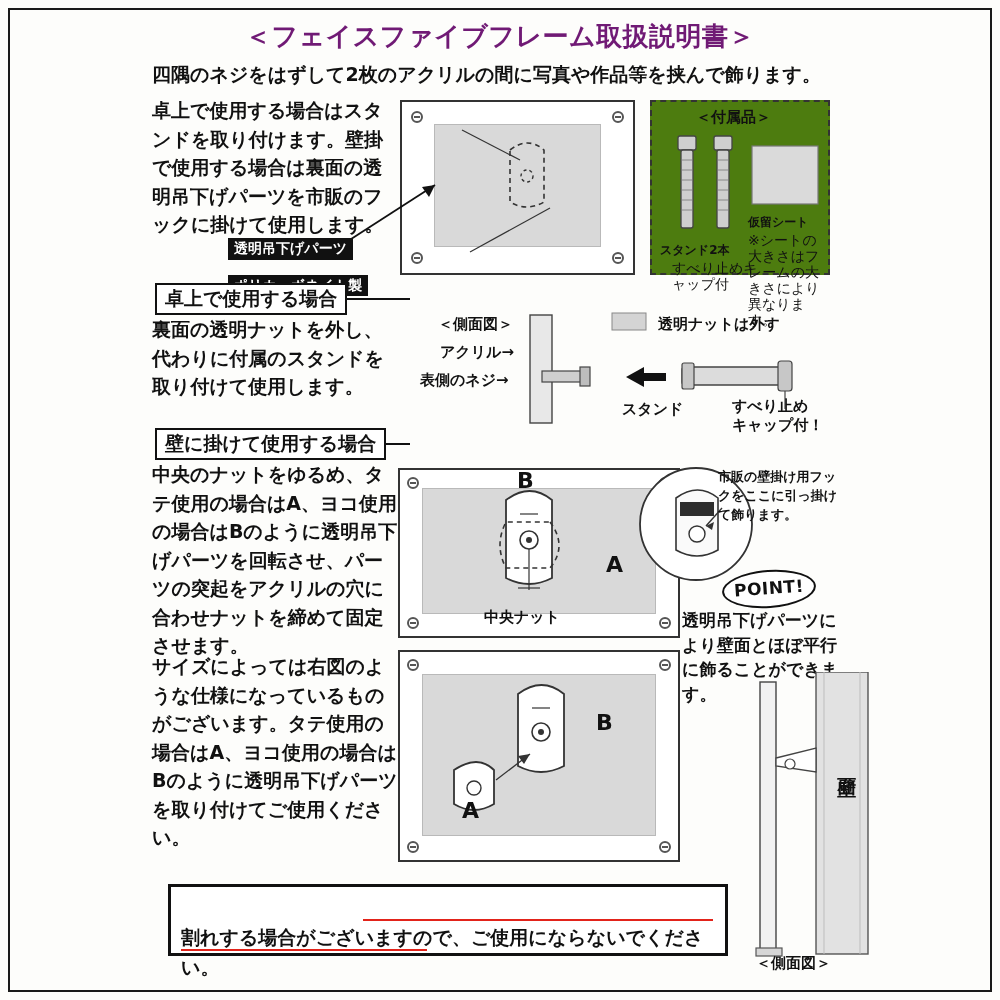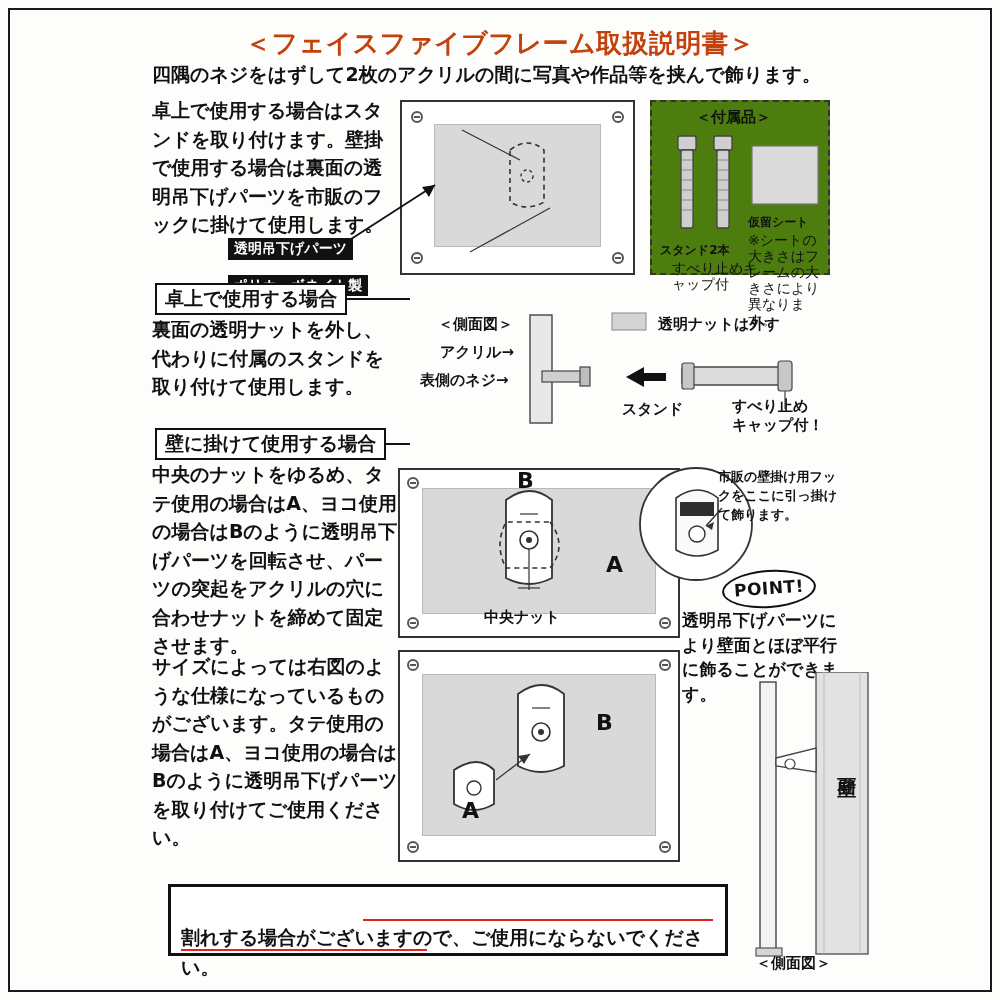--- a/index.html
+++ b/index.html
@@ -20,26 +20,26 @@
   }
   .frame-border {
     position: absolute;
     left: 8px; top: 8px;
     width: 984px; height: 984px;
     border: 2px solid #1a1a1a;
     box-sizing: border-box;
   }
   .abs { position: absolute; }
   .ttl {
-    left: 0; top: 26px; width: 1000px;
+    left: 0; top: 19px; width: 1000px;
     text-align: center;
     font-size: 26px;
     font-weight: bold;
     letter-spacing: 0.5px;
-    color: #c2410c;
+    color: #701a75;
   }
   .lead {
     left: 152px; top: 62px; width: 700px;
     font-size: 19px;
     font-weight: bold;
     line-height: 1.35;
   }
   .para {
     font-size: 19px;
     font-weight: bold;

